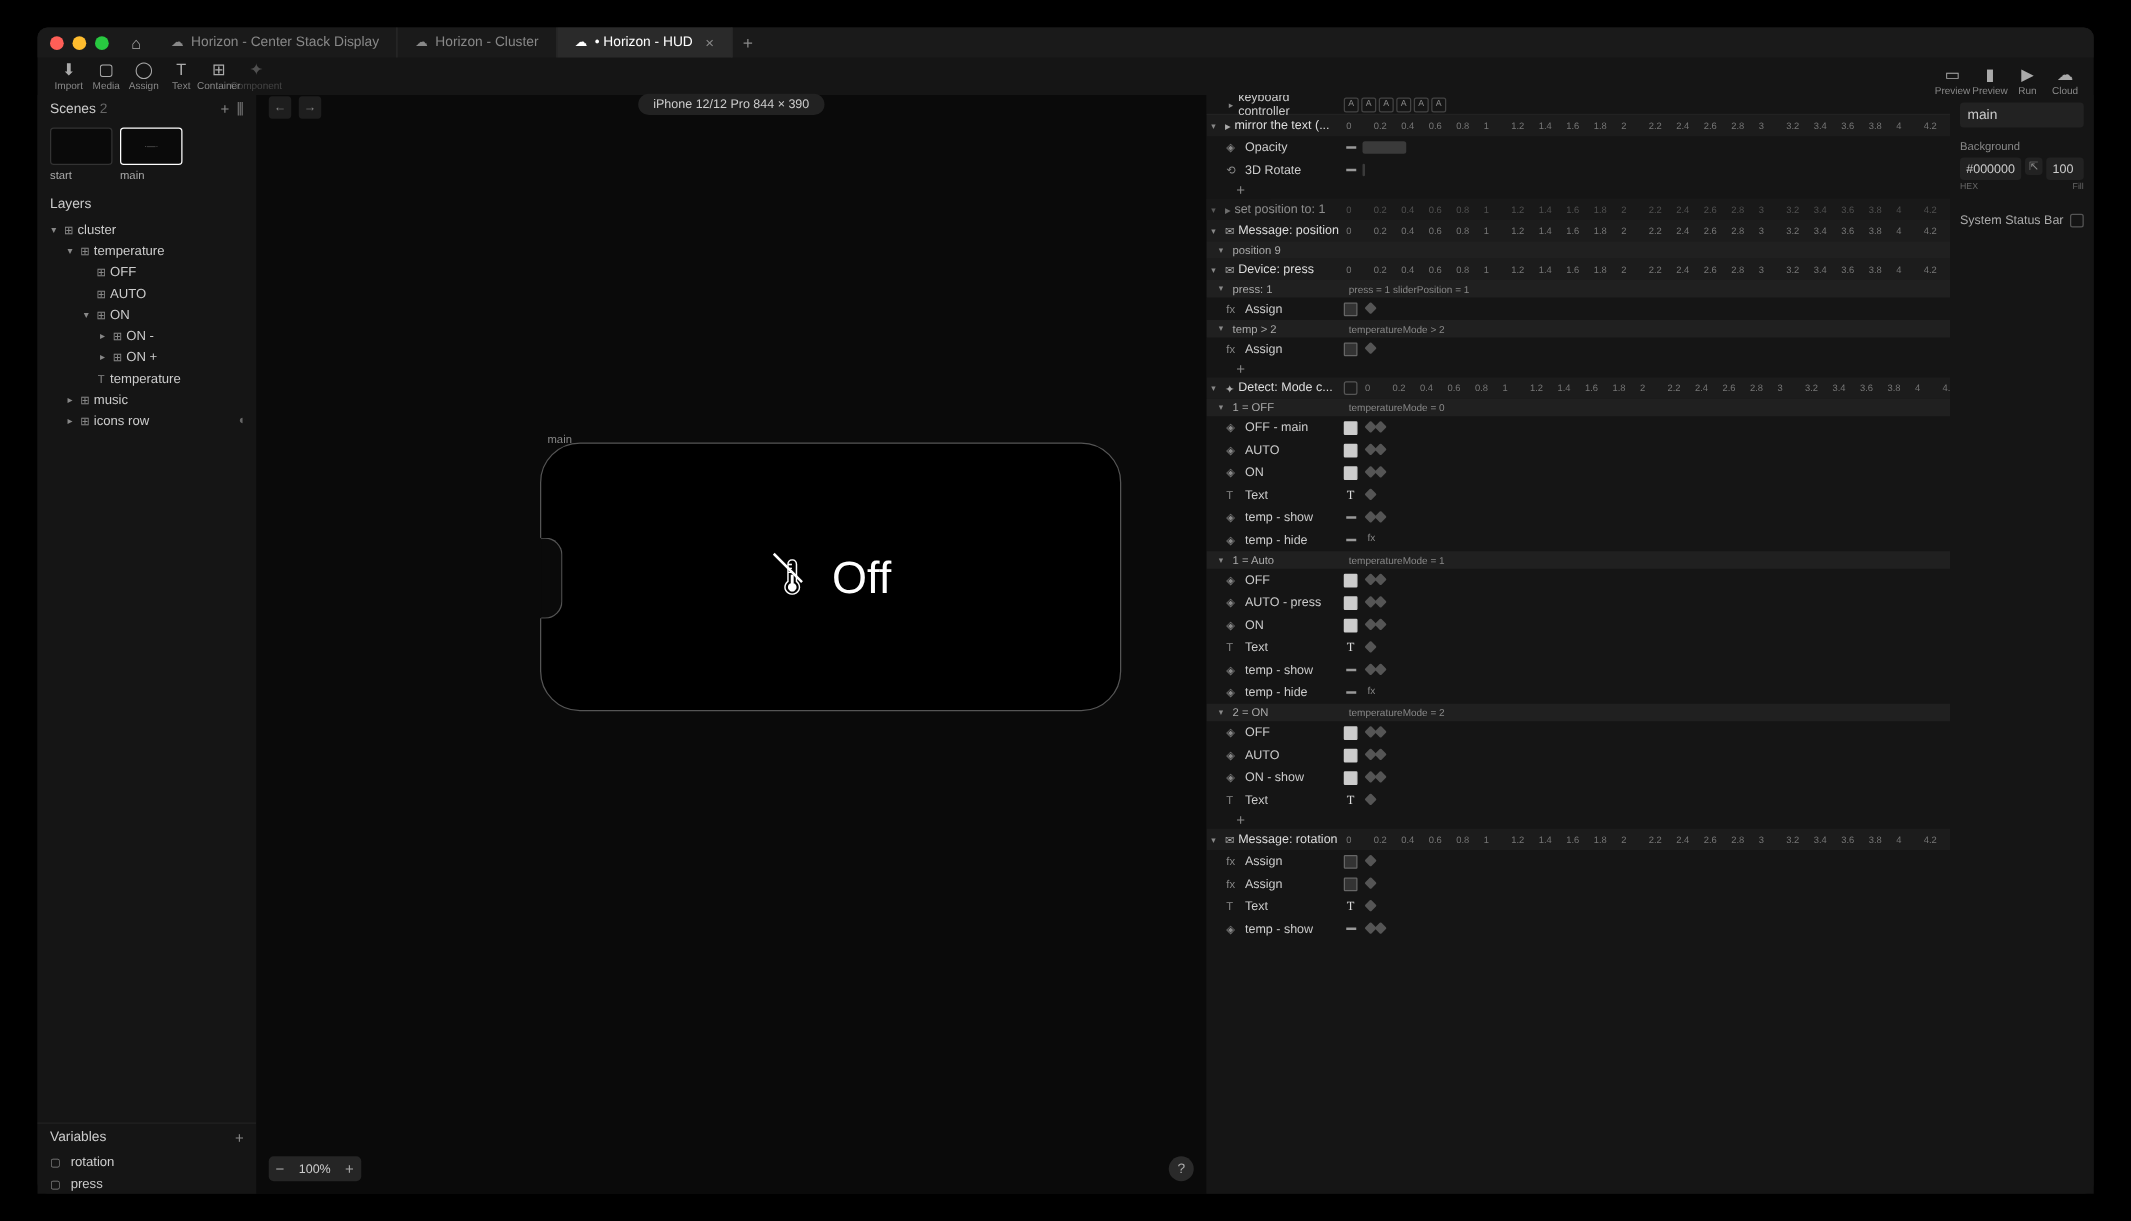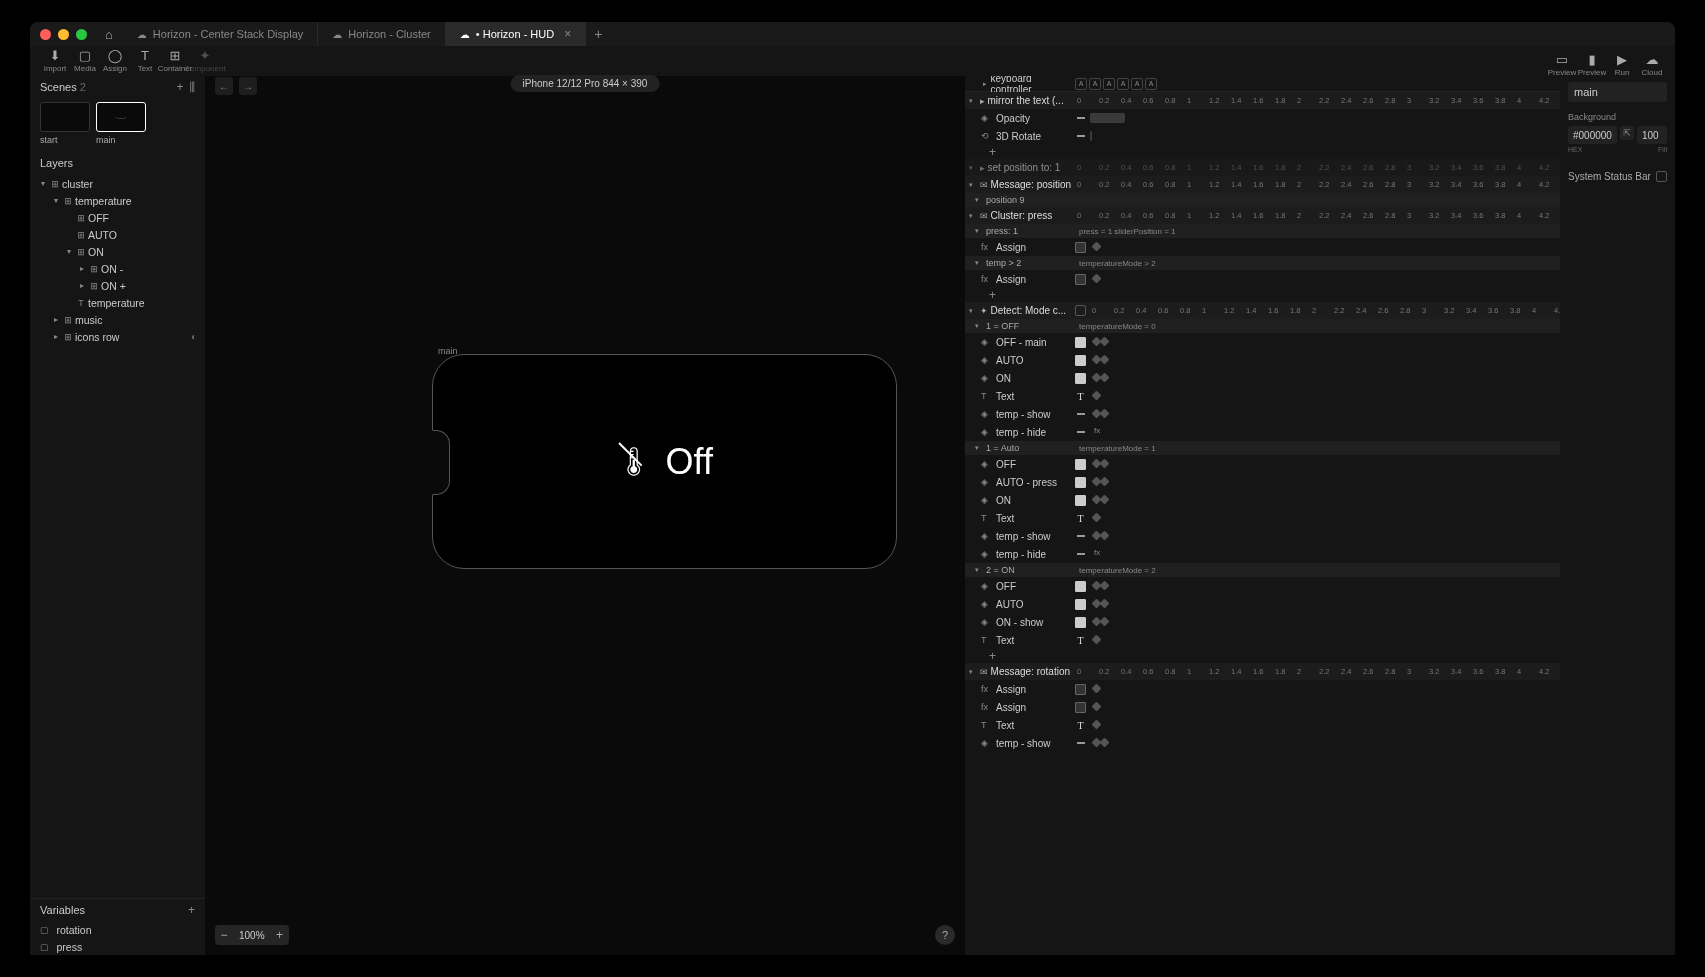--- a/index.html
+++ b/index.html
@@ -427,21 +427,21 @@
           <div class="subhdr">
             <div class="sl">
               <span class="ga">▾</span>
               <span>position 9</span>
             </div>
           </div>
           <div class="tgrphdr">
             <div class="gl">
               <span class="ga">▾</span>
               <span class="gi">✉</span>
-              <span class="gn">Cluster: press</span>
+              <span class="gn">Device: press</span>
             </div>
             <div class="ruler">
               <span style="left:2px">0</span>
               <span style="left:24px">0.2</span>
               <span style="left:46px">0.4</span>
               <span style="left:68px">0.6</span>
               <span style="left:90px">0.8</span>
               <span style="left:112px">1</span>
               <span style="left:134px">1.2</span>
               <span style="left:156px">1.4</span>

